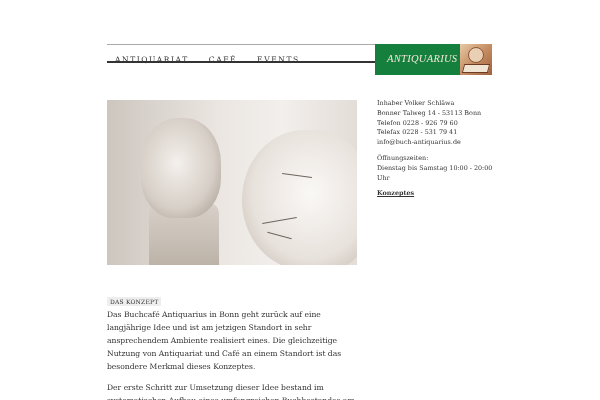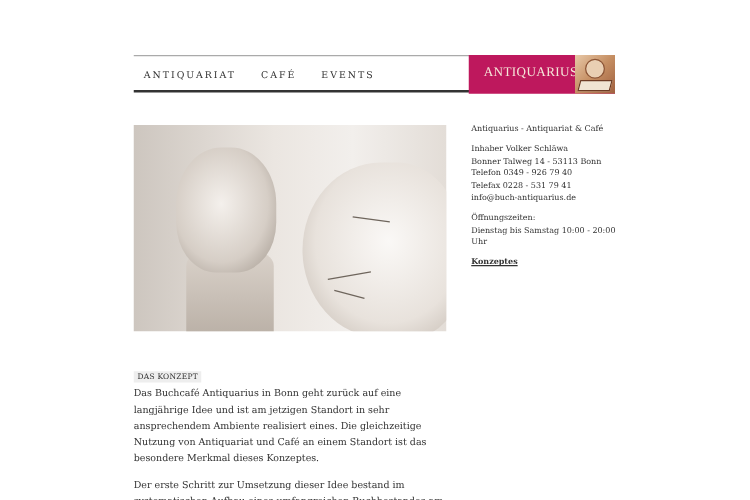--- a/index.html
+++ b/index.html
@@ -1,20 +1,20 @@
 <!DOCTYPE html>
 <html><head>
 <meta charset="utf-8">
 <style>
   html, body { margin:0; padding:0; background:#ffffff; }
   body { width:600px; height:400px; overflow:hidden; position:relative; font-family:"DejaVu Serif", serif; color:#333; }
-  .header { position:absolute; left:107px; top:44px; width:385px; height:30px; border-top:1px solid #aaa; border-bottom:2px solid #333; box-sizing:border-box; }
+  .header { position:absolute; left:107px; top:44px; width:385px; height:19px; border-top:1px solid #aaa; border-bottom:2px solid #333; box-sizing:border-box; }
   .nav { position:absolute; left:8px; top:0; height:28px; display:flex; align-items:center; gap:0; }
   .nav-item { font-size:7.5px; letter-spacing:1.6px; color:#333; margin-right:20px; cursor:pointer; }
-  .logo { position:absolute; left:268px; top:-1px; width:117px; height:31px; background:#be185d; overflow:hidden; }
+  .logo { position:absolute; left:268px; top:-1px; width:117px; height:31px; background:#15803d; overflow:hidden;font-style:italic; }
   .logo-text { position:absolute; left:12px; top:9px; color:#f5e6d8; font-size:10.5px; letter-spacing:0.3px; font-family:"Liberation Serif", serif; }
   .logo-figure { position:absolute; right:0; top:0; width:32px; height:31px; background:linear-gradient(135deg,#e8c9a8 0%,#c58e62 50%,#a0603f 100%); }
   .logo-figure .head { position:absolute; left:8px; top:3px; width:14px; height:14px; border-radius:50%; background:#e9cfb3; border:1px solid #8c5536; }
   .logo-figure .book { position:absolute; left:3px; top:20px; width:24px; height:7px; background:#f0e4d2; border:1px solid #6e3c24; transform:skewX(-15deg); }
   .photo { position:absolute; left:107px; top:100px; width:250px; height:165px; background:linear-gradient(90deg,#cdc6bf 0%,#ebe6e1 45%,#f2efec 70%,#e3ddd7 100%); overflow:hidden; }
   .bust1 { position:absolute; left:22px; top:8px; width:105px; height:160px; }
   .bust1 .face { position:absolute; left:12px; top:10px; width:80px; height:100px; border-radius:45% 45% 40% 40%; background:radial-gradient(ellipse at 45% 45%, #f4f0ec 0%, #d6cec6 60%, #9e948a 100%); }
   .bust1 .neck { position:absolute; left:20px; top:95px; width:70px; height:70px; background:linear-gradient(180deg,#d9d1c9,#b8aea4); border-radius:10px 10px 0 0; }
   .bust2 { position:absolute; left:135px; top:30px; width:125px; height:140px; border-radius:50% 40% 30% 50%; background:radial-gradient(ellipse at 55% 45%, #faf8f6 0%, #e8e2dc 60%, #bdb3a9 100%); }
   .bust2 .line { position:absolute; border-top:1px solid #6e655c; }
@@ -49,25 +49,24 @@
     <div class="face"></div>
   </div>
   <div class="bust2">
     <div class="line" style="left:40px;top:45px;width:30px;transform:rotate(8deg);"></div>
     <div class="line" style="left:20px;top:90px;width:35px;transform:rotate(-10deg);"></div>
     <div class="line" style="left:25px;top:105px;width:25px;transform:rotate(15deg);"></div>
   </div>
 </div>
 
 <div class="sidebar">
-  <p>Antiquarius - Antiquariat &amp; Café</p>
   <p>
     <span>Inhaber Volker Schläwa</span><br>
     <span>Bonner Talweg 14 - 53113 Bonn</span><br>
-    <span>Telefon 0349 - 926 79 40</span><br>
+    <span>Telefon 0228 - 926 79 60</span><br>
     <span>Telefax 0228 - 531 79 41</span><br>
     <span>info@buch-antiquarius.de</span>
   </p>
   <p>
     <span>Öffnungszeiten:</span><br>
     <span>Dienstag bis Samstag 10:00 - 20:00 Uhr</span>
   </p>
   <p><a>Konzeptes</a></p>
 </div>
 

